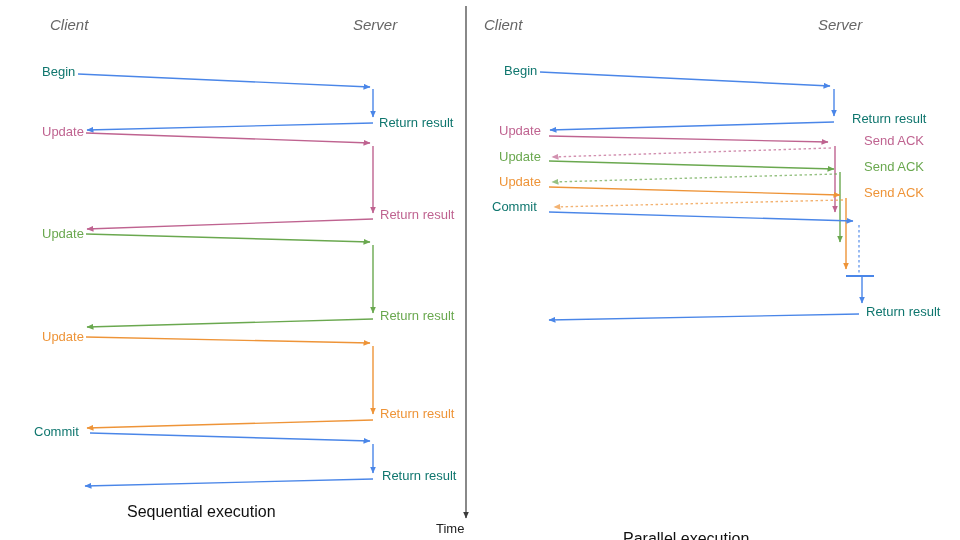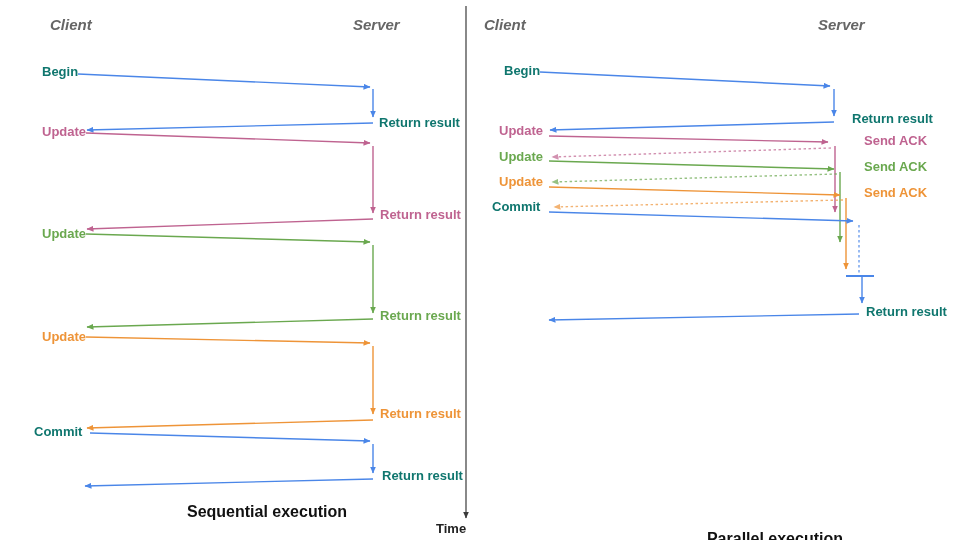--- a/index.html
+++ b/index.html
@@ -1,21 +1,21 @@
 <!DOCTYPE html>
 <html><head>
 <meta charset="utf-8">
 <style>
   html,body{margin:0;padding:0;background:#fff;}
   #stage{position:relative;width:960px;height:540px;background:#ffffff;overflow:hidden;
-         font-family:"Liberation Sans",sans-serif;font-weight:bold;}
+         font-family:"Liberation Sans",sans-serif;}
   #wires{position:absolute;left:0;top:0;width:960px;height:540px;}
   .lbl{position:absolute;font-size:13px;line-height:13px;white-space:nowrap;}
   .hdr{position:absolute;font-size:15px;line-height:15px;font-style:italic;color:#666666;}
-  .cap{position:absolute;font-size:16px;line-height:16px;color:#111111;width:220px;text-align:right;}
+  .cap{position:absolute;font-size:16px;line-height:16px;color:#111111;width:220px;text-align:left;}
   .time{position:absolute;font-size:13px;line-height:13px;color:#222222;width:60px;text-align:left;}
   .c-blue{color:#0f766e}
   .c-pink{color:#bf6390}
   .c-green{color:#6aa84f}
   .c-orange{color:#ee9438}
 </style>
 </head>
 <body>
 
 <div id="stage">

